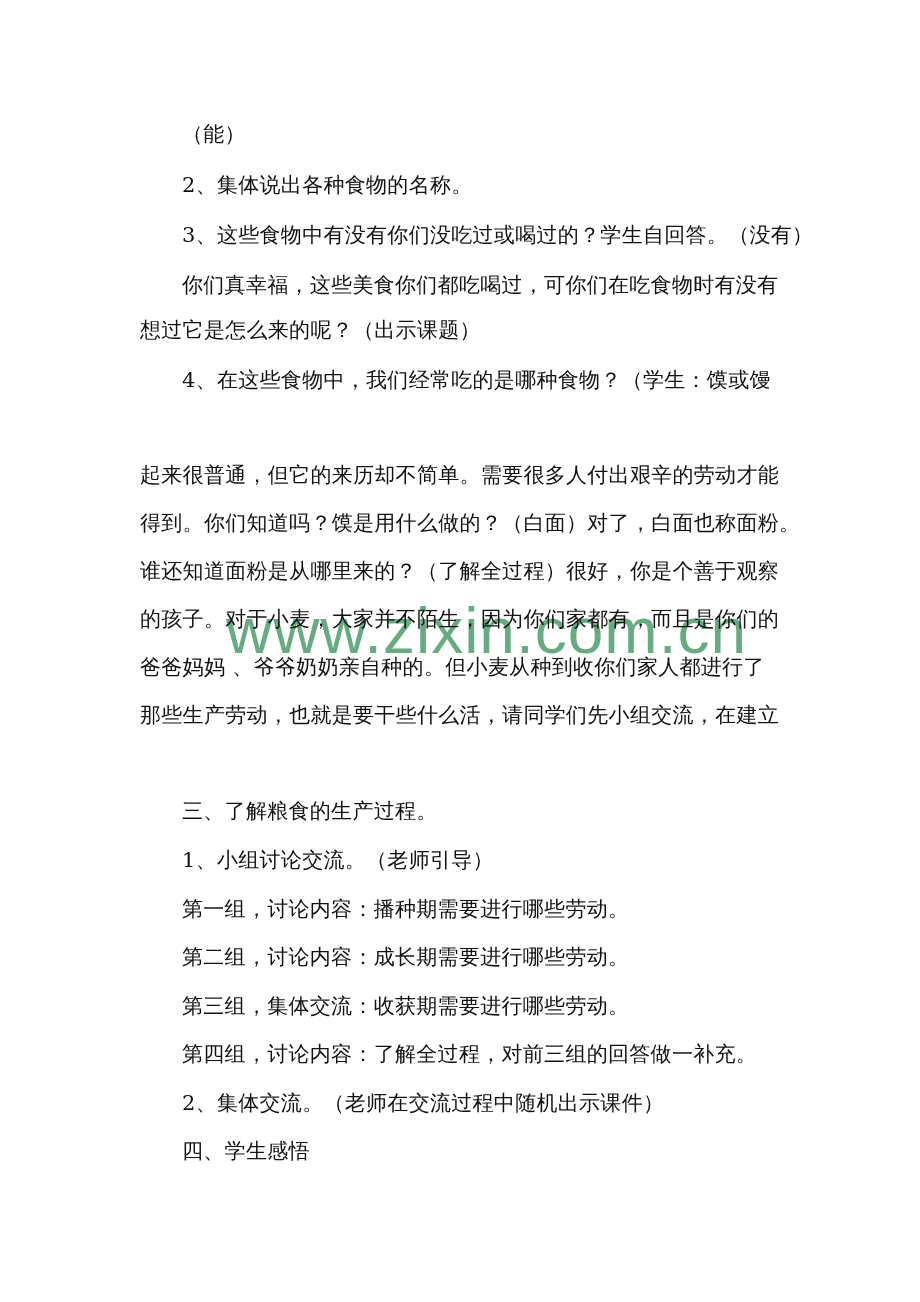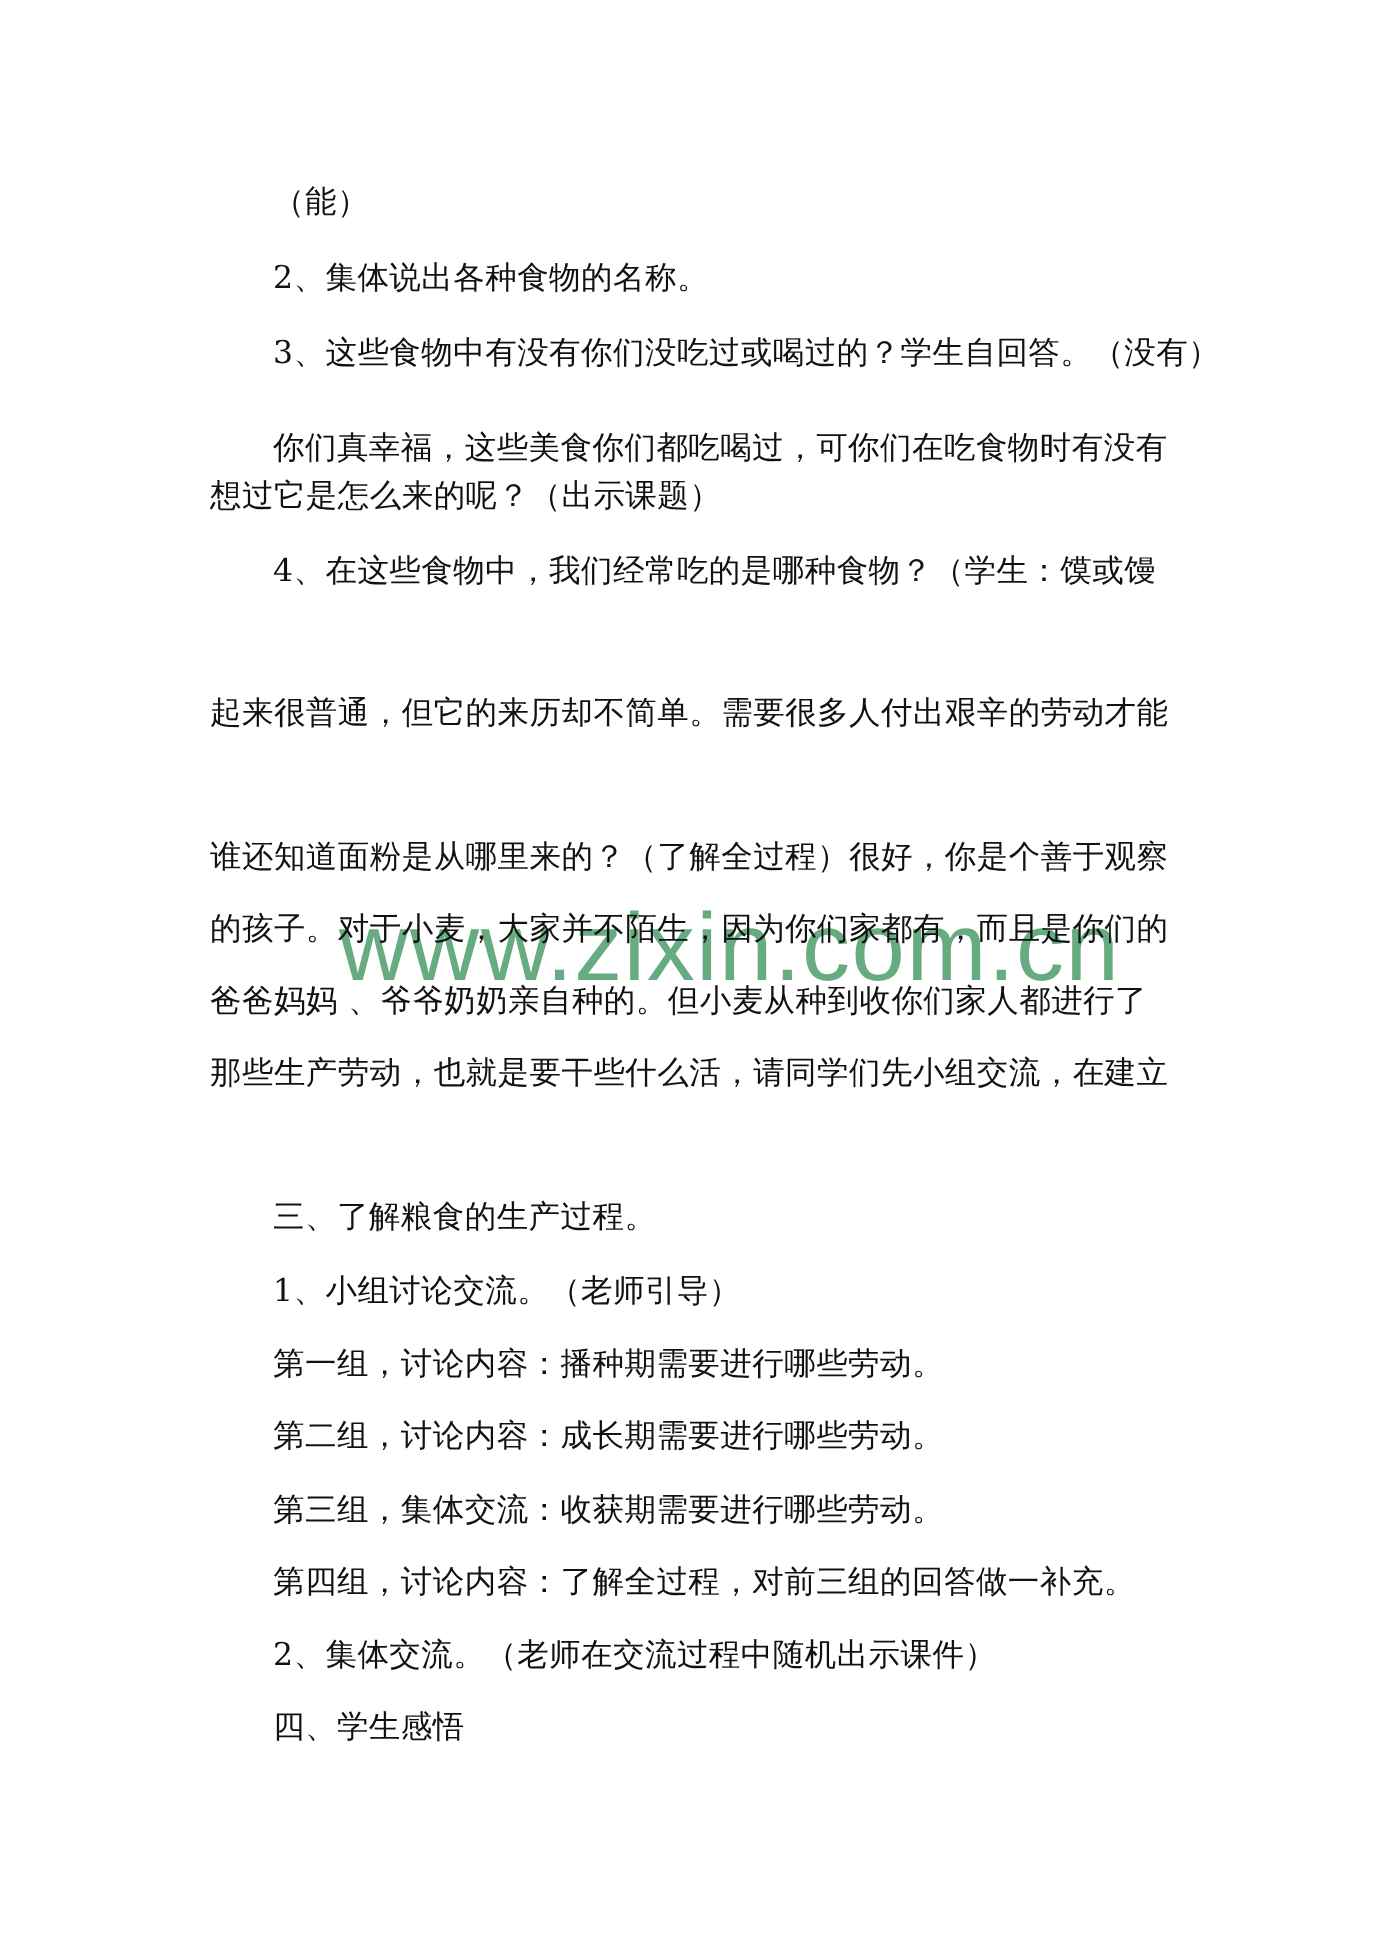--- a/index.html
+++ b/index.html
@@ -47,24 +47,25 @@
   </style>
 </head>
 <body>
 
 <div class="page">
   <div class="watermark">www.zixin.com.cn</div>
 
   <div class="line indent" style="top:120px">（能）</div>
   <div class="line indent" style="top:171px">2、集体说出各种食物的名称。</div>
   <div class="line indent" style="top:221px">3、这些食物中有没有你们没吃过或喝过的？学生自回答。（没有）</div>
-  <div class="line indent" style="top:284px">你们真幸福，这些美食你们都吃喝过，可你们在吃食物时有没有</div>
+  <div class="line indent" style="top:271px">你们真幸福，这些美食你们都吃喝过，可你们在吃食物时有没有</div>
   <div class="line flush" style="top:316px">想过它是怎么来的呢？（出示课题）</div>
   <div class="line indent" style="top:366px">4、在这些食物中，我们经常吃的是哪种食物？（学生：馍或馒</div>
   <div class="line flush" style="top:461px">起来很普通，但它的来历却不简单。需要很多人付出艰辛的劳动才能</div>
+  <div class="line flush" style="top:509px">得到。你们知道吗？馍是用什么做的？（白面）对了，白面也称面粉。</div>
   <div class="line flush" style="top:557px">谁还知道面粉是从哪里来的？（了解全过程）很好，你是个善于观察</div>
   <div class="line flush" style="top:605px">的孩子。对于小麦，大家并不陌生，因为你们家都有，而且是你们的</div>
   <div class="line flush" style="top:653px">爸爸妈妈 、爷爷奶奶亲自种的。但小麦从种到收你们家人都进行了</div>
   <div class="line flush" style="top:701px">那些生产劳动，也就是要干些什么活，请同学们先小组交流，在建立</div>
   <div class="line indent" style="top:797px">三、了解粮食的生产过程。</div>
   <div class="line indent" style="top:846px">1、小组讨论交流。（老师引导）</div>
   <div class="line indent" style="top:895px">第一组，讨论内容：播种期需要进行哪些劳动。</div>
   <div class="line indent" style="top:943px">第二组，讨论内容：成长期需要进行哪些劳动。</div>
   <div class="line indent" style="top:992px">第三组，集体交流：收获期需要进行哪些劳动。</div>
   <div class="line indent" style="top:1040px">第四组，讨论内容：了解全过程，对前三组的回答做一补充。</div>

